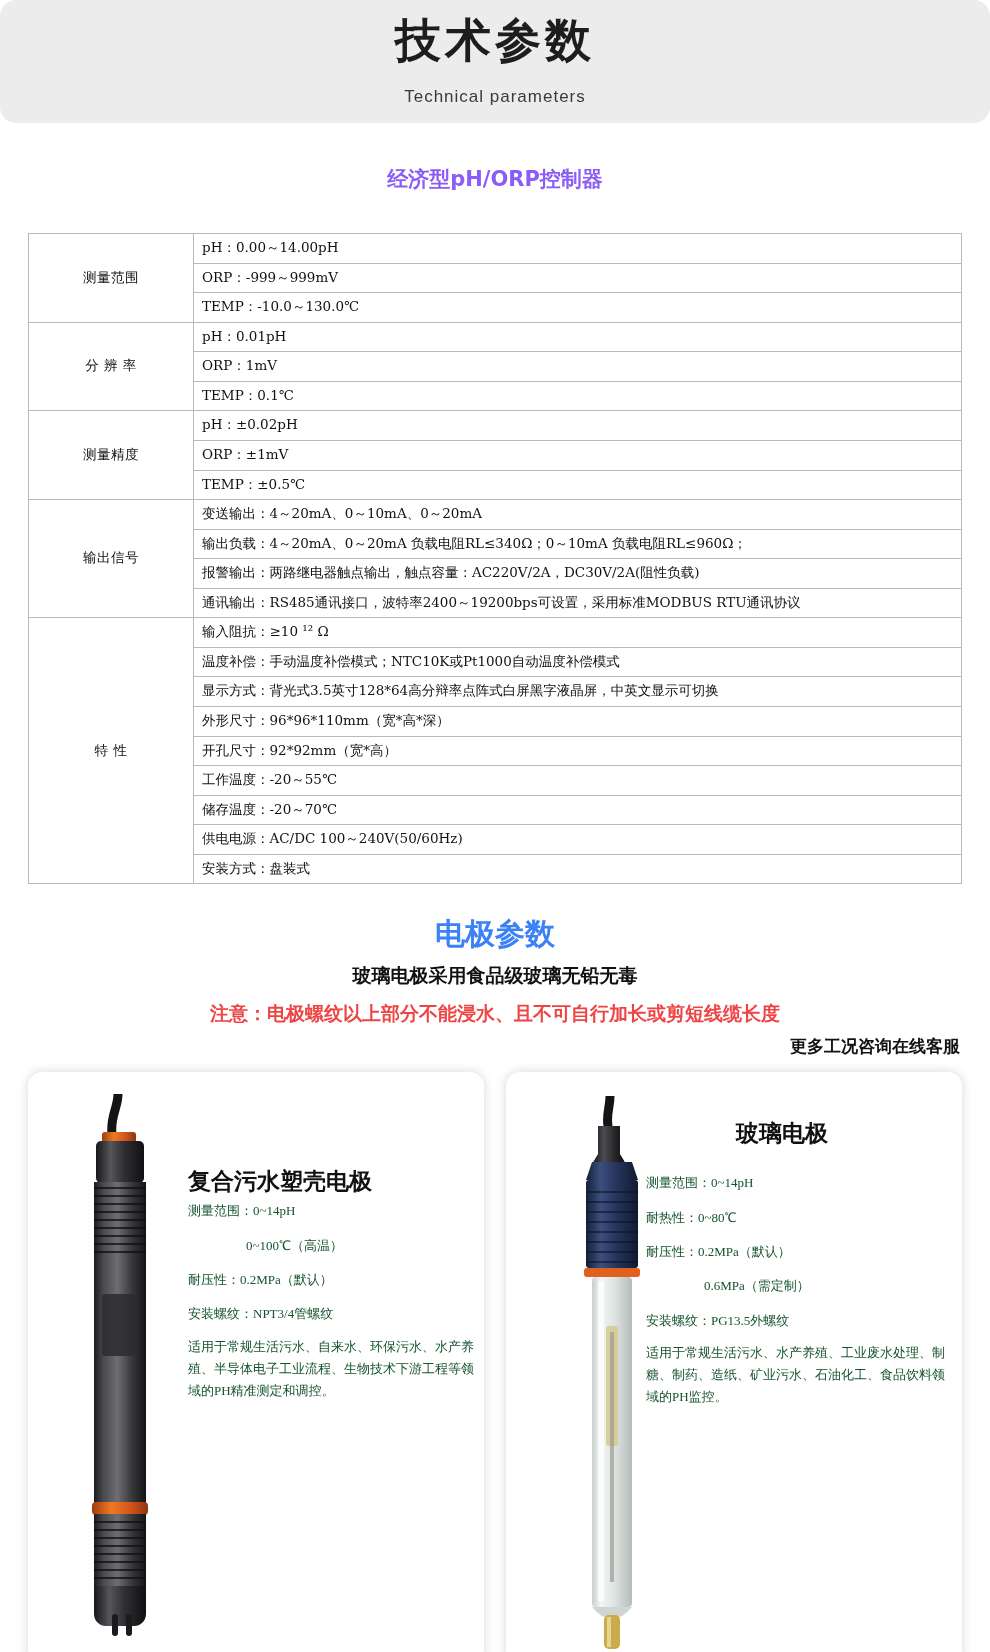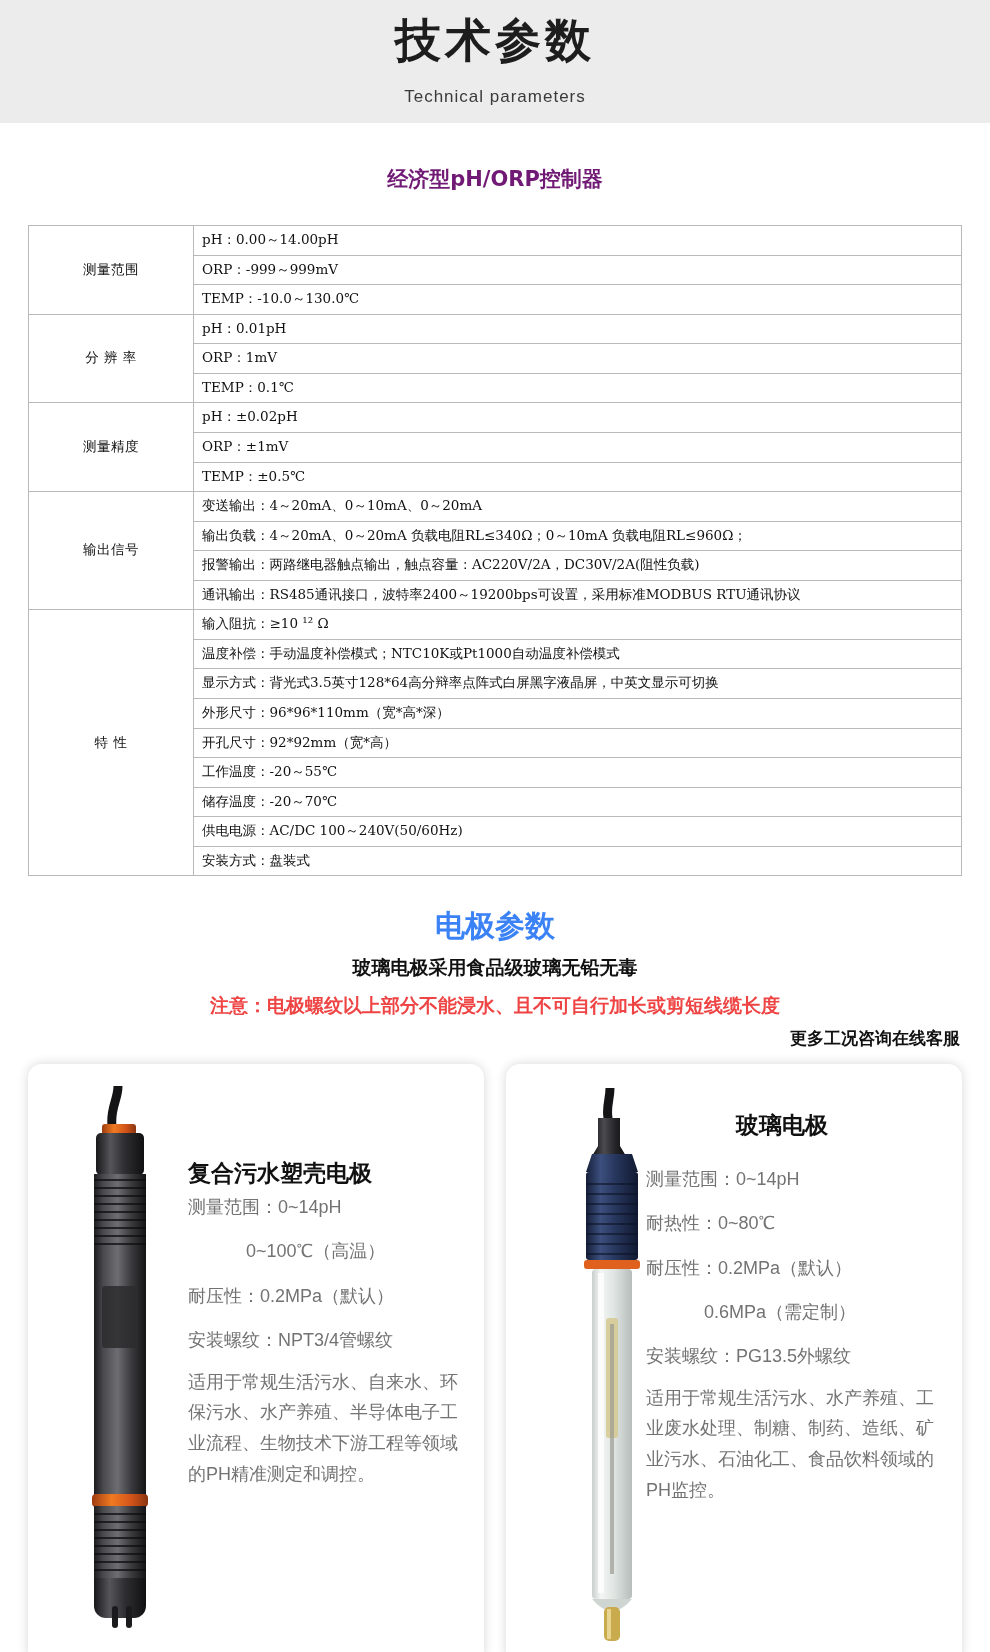--- a/index.html
+++ b/index.html
@@ -12,20 +12,21 @@
   .page{width:990px;min-height:1652px;position:relative;background:#fff;}
 
   
   .banner{
     height:123px;
     background:#ececec;
     display:flex;
     flex-direction:column;
     align-items:center;
     justify-content:center;
+    border-radius:16px;
   }
   .banner-title{
     font-size:46px;
     font-weight:bold;
     letter-spacing:4px;
     color:#1d1d1d;
     line-height:1.05;
     font-family:"DejaVu Sans","Liberation Sans",sans-serif;
   }
   .banner-sub{
@@ -34,23 +35,23 @@
     letter-spacing:1px;
     margin-top:23px;
     font-family:"Liberation Sans",sans-serif;
   }
 
   
   .prod-title{
     text-align:center;
     font-size:21px;
     font-weight:bold;
-    color:#701a75;
+    color:#8b5cf6;
     margin-top:42px;
-    margin-bottom:32px;
+    margin-bottom:40px;
     font-family:"DejaVu Sans","Liberation Sans",sans-serif;
   }
 
   
   .spec-wrap{padding:0 28px;}
   table.spec{
     width:934px;
     border-collapse:collapse;
     table-layout:fixed;
     font-size:13.5px;
@@ -127,24 +128,24 @@
   .card-inner{position:relative;height:100%;}
   .card-title{
     position:absolute;
     font-size:23px;
     font-weight:bold;
     color:#111;
     font-family:"DejaVu Sans","Liberation Sans",sans-serif;
   }
   .card-body{
     position:absolute;
-    font-size:18px;
+    font-size:13px;
     line-height:1.95;
-    color:#737373;
-    font-family:Liberation Sans, sans-serif;
+    color:#14532d;
+    font-family:Liberation Serif, serif;
   }
   .card-body p{margin:0 0 9px 0;}
   .card-body p.indent{padding-left:58px;}
   .card-body p.para{line-height:1.7;margin-top:4px;}
 
   
   #card-sewage .card-title{left:160px;top:94px;}
   #card-sewage .card-body{left:160px;top:126px;width:286px;}
   
   #card-glass .card-title{left:230px;top:46px;}

